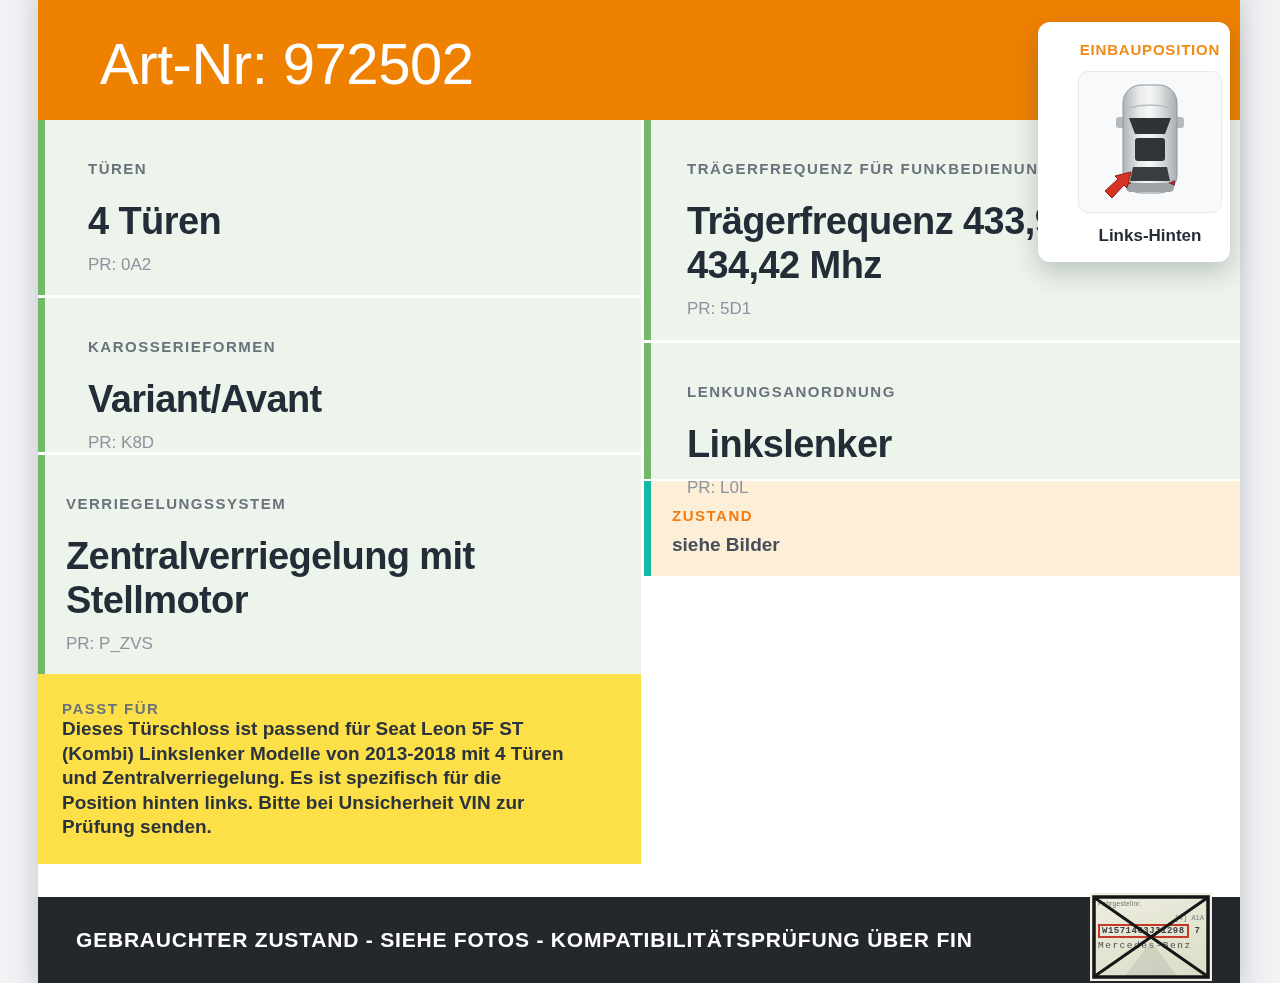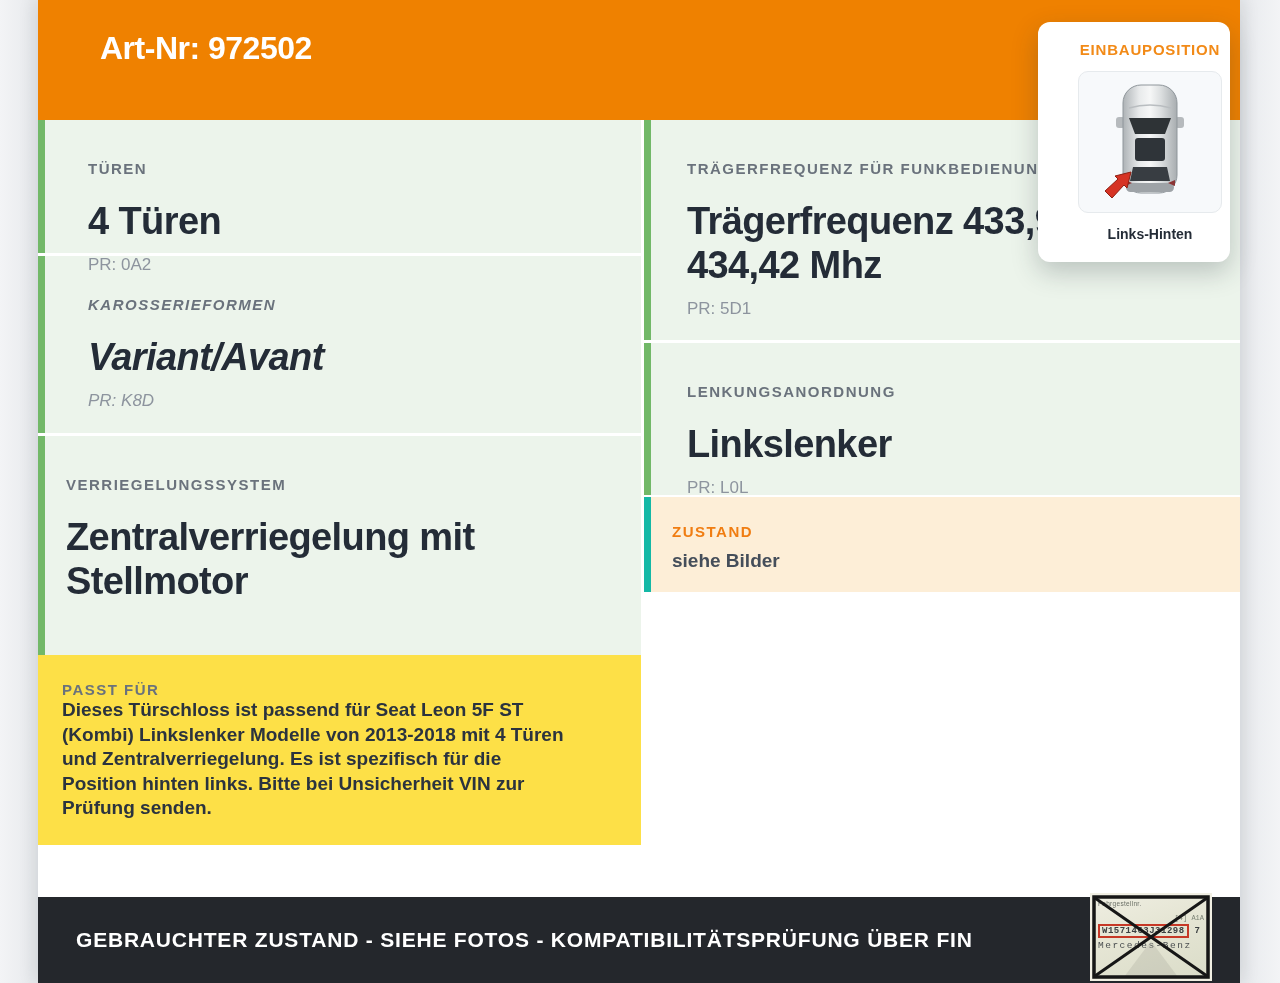--- a/index.html
+++ b/index.html
@@ -8,29 +8,29 @@
     background:linear-gradient(90deg,#f3f4f6 0px,#e9ebee 30px,#e9ebee 1246px,#f3f4f6 1280px);
     font-family:"Liberation Sans","DejaVu Sans",sans-serif;
     position:relative;
   }
   .container{
     position:absolute;left:38px;top:0;width:1202px;height:983px;
     background:#ffffff;box-shadow:0 0 18px rgba(25,35,45,.16);
   }
   
   .header{position:absolute;left:0;top:0;width:1202px;height:120px;background:#ef8100;}
-  .title{padding:30px 0 0 62px;font-size:32px;font-weight:700;color:#ffffff;letter-spacing:-.5px;}
+  .title{padding:30px 0 0 62px;font-size:58px;font-weight:400;color:#ffffff;letter-spacing:-.5px;}
   
   .col{position:absolute;top:120px;}
   .col-left{left:0;width:603px;}
   .col-right{left:606px;width:596px;}
   .card{box-sizing:border-box;background:#ecf4eb;border-left:7px solid #72b868;}
   .card.gap{margin-top:3px;}
-  .card.h181{height:133px;} .card.h177{height:177px;font-style:italic;} .card.h219{height:219px;padding-left:21px;}
-  .card.h220{height:220px;} .card.h178{height:152px;}
+  .card.h181{height:175px;} .card.h177{height:154px;} .card.h219{height:219px;padding-left:21px;}
+  .card.h220{height:220px;} .card.h178{height:136px;}
   .card-pad-l{padding:40px 18px 0 43px;}
   .card-pad-r{padding:40px 0 0 36px;}
   .spec-label{font-size:15px;font-weight:700;color:#6a727c;letter-spacing:1.5px;white-space:nowrap;}
   .spec-value{margin-top:22px;font-size:38px;font-weight:800;color:#242c37;letter-spacing:-.6px;line-height:44px;white-space:pre-line;}
   .spec-pr{margin-top:12px;font-size:17px;color:#8d949e;}
   
   .zustand{box-sizing:border-box;margin-top:2px;height:95px;background:#fdeed7;border-left:7px solid #14b8a6;padding:26px 0 0 21px;}
   .zustand-label{font-size:15px;font-weight:700;color:#f07d12;letter-spacing:1.5px;}
   .zustand-value{margin-top:10px;font-size:19px;font-weight:600;color:#454e5a;}
   
@@ -38,21 +38,21 @@
   .passt-text{font-size:19px;font-weight:700;color:#2b333e;line-height:24.6px;white-space:pre-line;}
   
   .einbau{
     position:absolute;left:1000px;top:22px;width:192px;height:240px;z-index:10;
     background:#ffffff;border-radius:12px;box-shadow:0 10px 26px rgba(40,50,60,.25);
     text-align:center;box-sizing:border-box;padding-top:19px;padding-left:32px;
   }
   .einbau-label{font-size:15px;font-weight:800;color:#f28a17;letter-spacing:.8px;}
   .einbau-imgbox{width:142px;height:140px;margin:13px auto 0;background:#f7f9fb;border:1px solid #e6eaed;border-radius:10px;position:relative;}
   .einbau-imgbox svg{position:absolute;left:0;top:0;}
-  .einbau-pos{margin-top:13px;font-size:14px;font-weight:700;color:#242c37;}
+  .einbau-pos{margin-top:13px;font-size:17px;font-weight:700;color:#242c37;}
   
   .footer{
     position:absolute;left:0;top:897px;width:1202px;height:86px;background:#24272c;
     display:flex;align-items:center;box-sizing:border-box;padding-left:38px;z-index:2;
   }
   .footer-text{font-size:21px;font-weight:800;color:#ffffff;letter-spacing:.8px;}
   
   .doc{
     position:absolute;left:1052px;top:893px;width:122px;height:88px;z-index:5;
     background:linear-gradient(160deg,#efeee2 0%,#e6e6d5 40%,#dadcc8 100%);
@@ -83,20 +83,21 @@
     </section>
     <section class="card h177 gap card-pad-l">
       <div class="spec-label">KAROSSERIEFORMEN</div>
       <div class="spec-value">Variant/Avant</div>
       <div class="spec-pr">PR: K8D</div>
     </section>
     <section class="card h219 gap card-pad-l">
       <div class="spec-label">VERRIEGELUNGSSYSTEM</div>
       <div class="spec-value">Zentralverriegelung mit
 Stellmotor</div>
+      <div class="spec-pr">PR: P_ZVS</div>
     </section>
     <section class="passt">
       <div class="spec-label">PASST FÜR</div>
       <div class="passt-text">Dieses Türschloss ist passend für Seat Leon 5F ST
 (Kombi) Linkslenker Modelle von 2013-2018 mit 4 Türen
 und Zentralverriegelung. Es ist spezifisch für die
 Position hinten links. Bitte bei Unsicherheit VIN zur
 Prüfung senden.</div>
     </section>
   </div>

